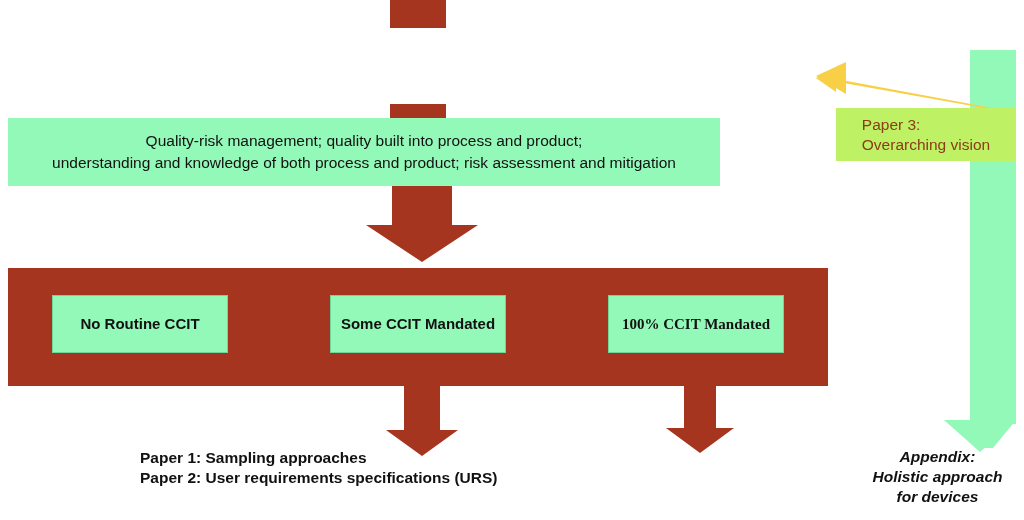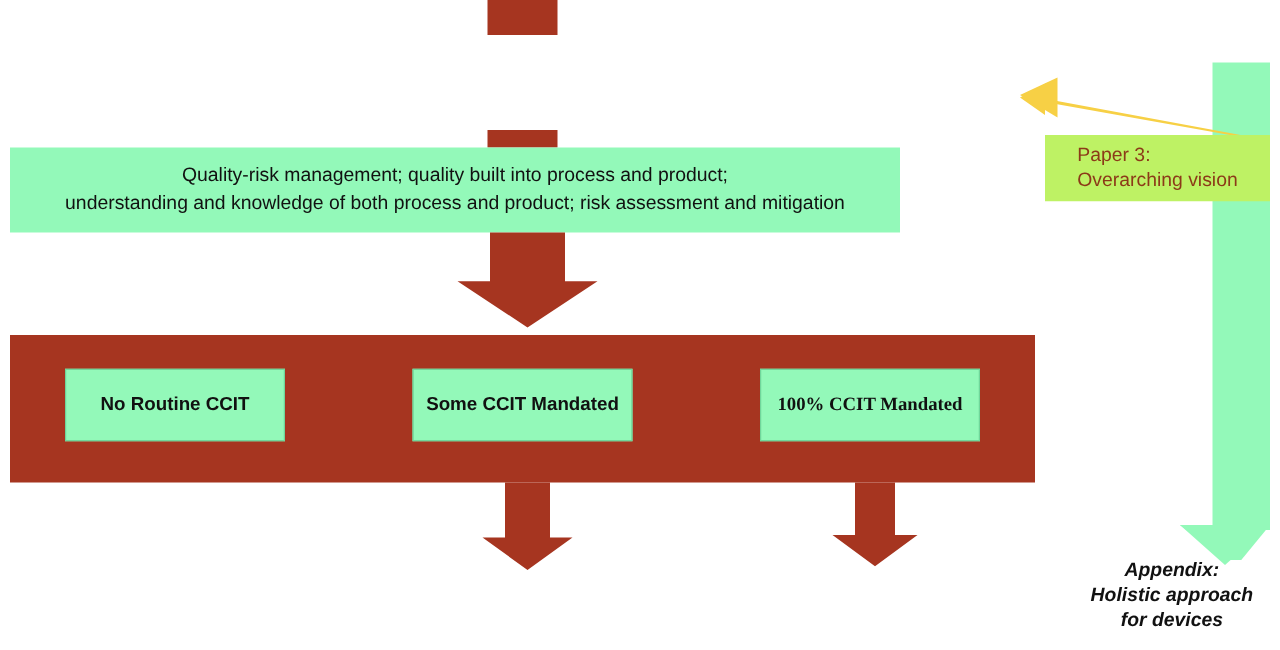--- a/index.html
+++ b/index.html
@@ -126,19 +126,21 @@
 
   <div class="green-box" style="left:330px;top:295px;width:176px;height:58px;">Some CCIT
 Mandated</div>
 
   <div class="green-box" style="left:608px;top:295px;width:176px;height:58px;font-family:Liberation Serif, serif;">100% CCIT
 Mandated</div>
 
   <div id="paper3-callout">Paper 3:
 Overarching vision</div>
 
+  <div class="caption" id="caption-papers">Paper 1: Sampling approaches
+Paper 2: User requirements specifications (URS)</div>
 
 
   <div class="caption" id="caption-devices">Appendix:
 Holistic approach
 for devices</div>
 
 </div>
 
 </body></html>

